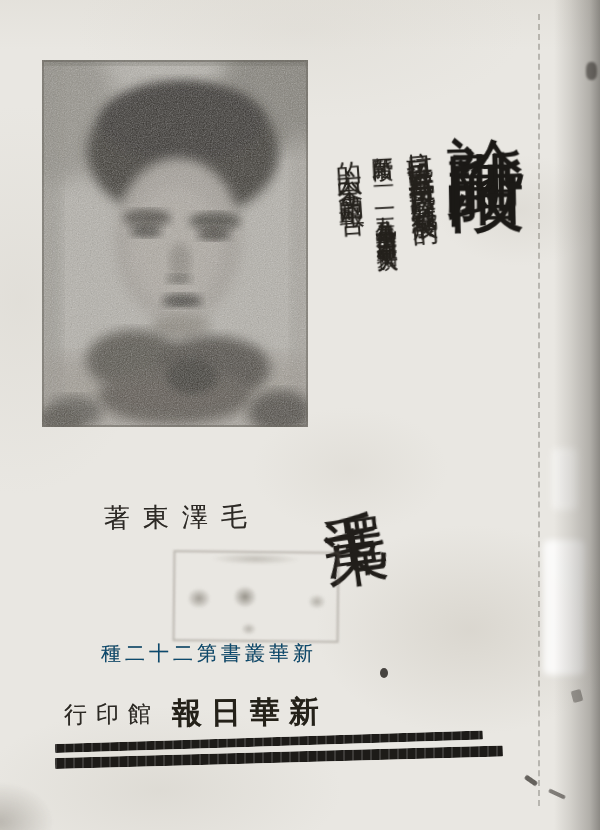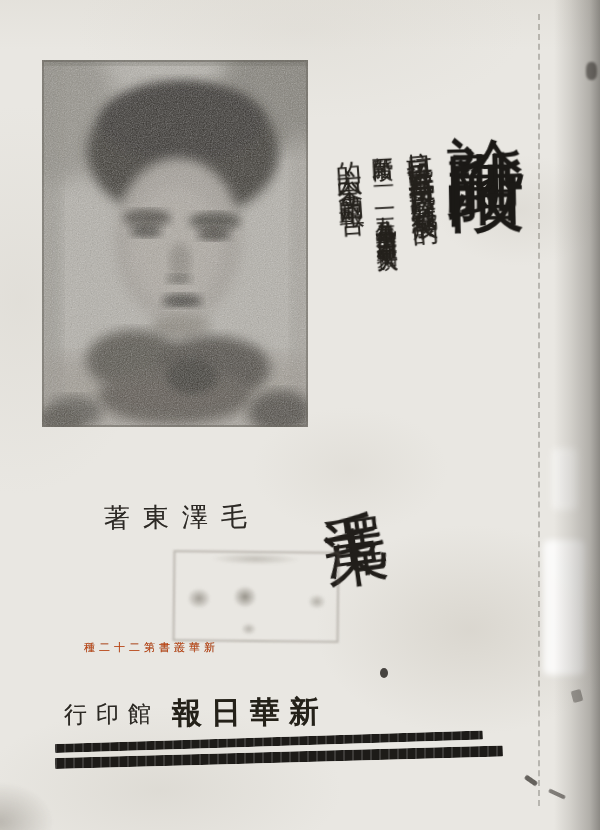--- a/index.html
+++ b/index.html
@@ -50,22 +50,22 @@
     transform:rotate(-3deg);transform-origin:top center;}
   .ins-col-left{left:334px;top:142px;font-size:25px;letter-spacing:7px;
     transform:rotate(-4deg);transform-origin:top center;}
   .signature-col{left:312px;top:462px;font-size:62px;letter-spacing:8px;
     transform:rotate(-8deg);transform-origin:top center;color:#211e1a;}
   
   .print-row{position:absolute;color:#2c2925;white-space:nowrap;
     text-shadow:0 0 .5px rgba(30,27,23,.4);}
   .author-row{left:104px;top:500px;font-size:26px;letter-spacing:13px;
     transform:rotate(-.5deg);}
-  .series-row{left:84px;top:640px;font-size:11px;letter-spacing:4px;
-    color:#c2410c;filter:blur(.4px);}
+  .series-row{left:101px;top:640px;font-size:20px;letter-spacing:4px;
+    color:#0c4a6e;filter:blur(.4px);}
   .publisher-row{left:64px;top:693px;display:flex;flex-direction:row-reverse;
     align-items:center;gap:12px;transform:rotate(-.6deg);}
   .publisher-masthead{font-size:30px;font-weight:bold;letter-spacing:9px;color:#242119;}
   .publisher-suffix{font-size:23px;letter-spacing:9px;color:#2c2924;}
   
   .stamp{
     position:absolute;left:173px;top:551px;width:162px;height:87px;
     border:2px solid rgba(112,106,94,.38);transform:rotate(.6deg);
     filter:blur(1px);
     background:

